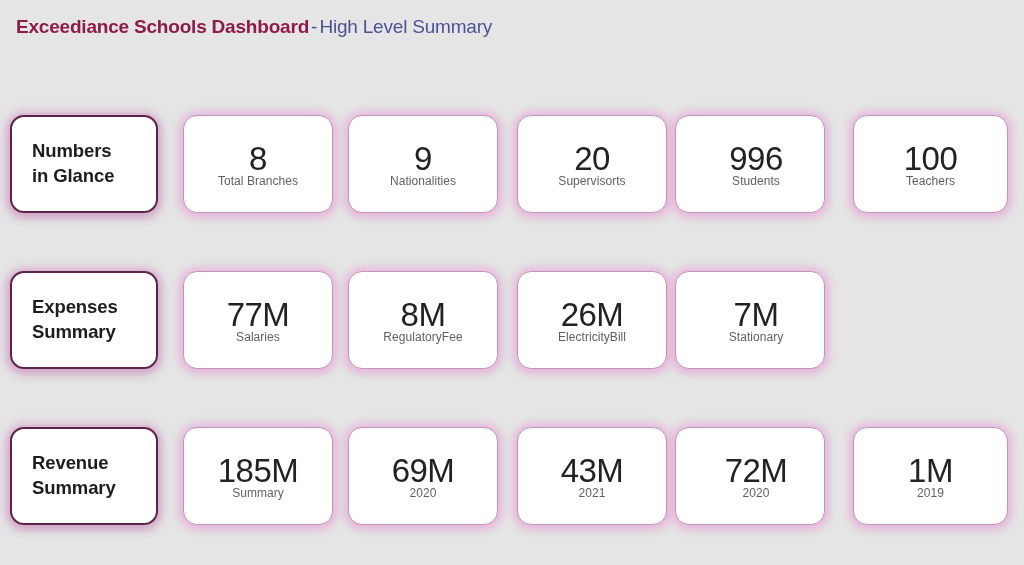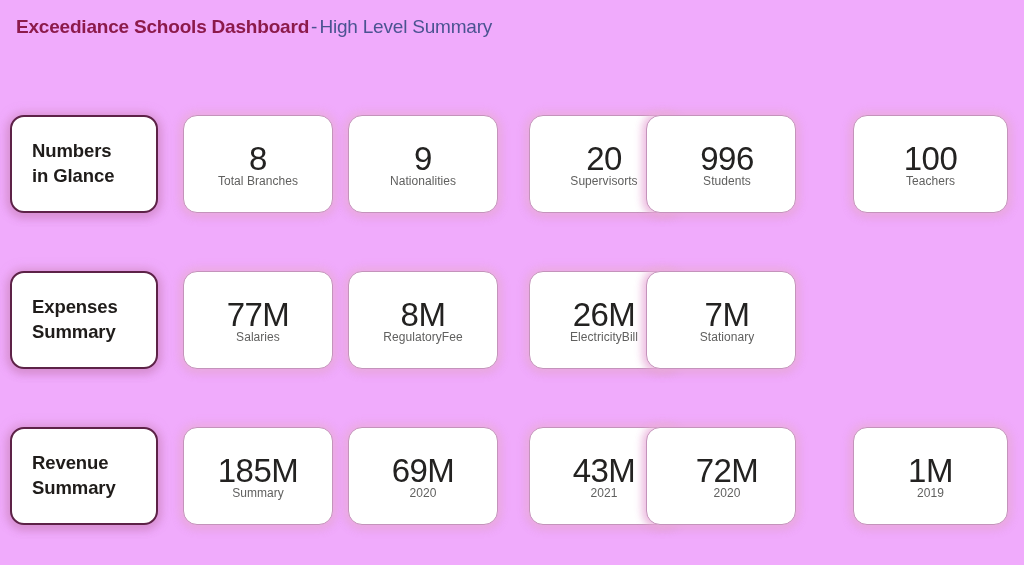--- a/index.html
+++ b/index.html
@@ -14,21 +14,21 @@
   body {
     background: #ffffff;
     font-family: "Liberation Sans", "DejaVu Sans", sans-serif;
     -webkit-font-smoothing: antialiased;
   }
 
   .dashboard {
     position: relative;
     width: 1024px;
     height: 565px;
-    background: #f0abfc;
+    background: #e5e5e5;
   }
 
   
   .title-bar {
     position: absolute;
     left: 16px;
     top: 16px;
     white-space: nowrap;
     line-height: 1.2;
   }
@@ -115,22 +115,22 @@
     font-size: 12px;
     font-weight: normal;
     color: #60605f;
     line-height: 1;
     letter-spacing: 0.05px;
   }
 
   
   .col-1 { left: 183px; width: 150px; }
   .col-2 { left: 348px; width: 150px; }
-  .col-3 { left: 529px; width: 150px; }
-  .col-4 { left: 646px; width: 150px; padding-left: 12px; }
+  .col-3 { left: 517px; width: 150px; }
+  .col-4 { left: 675px; width: 150px; padding-left: 12px; }
   .col-5 { left: 853px; width: 155px; }
 </style>
 </head>
 <body>
 
 <div class="dashboard">
 
   <div class="title-bar">
     <span class="title-main">Exceediance Schools Dashboard</span><span class="title-sep">-</span><span class="title-sub">High Level Summary</span>
   </div>

